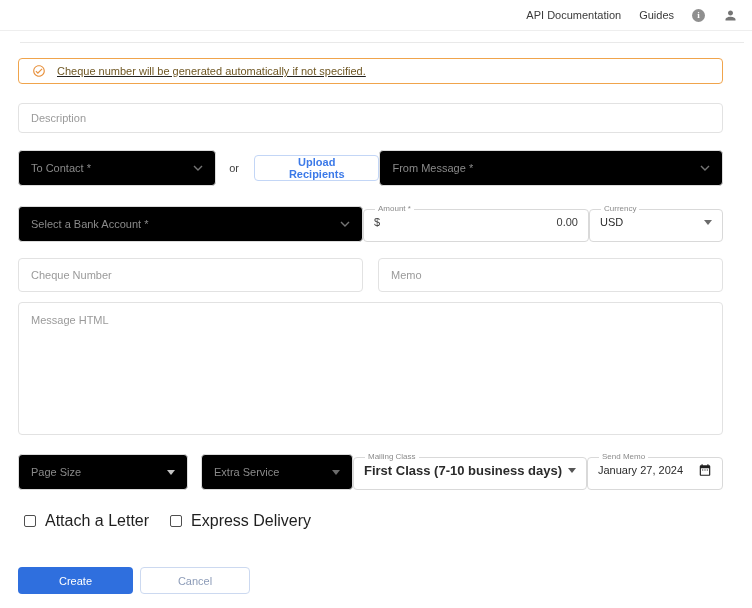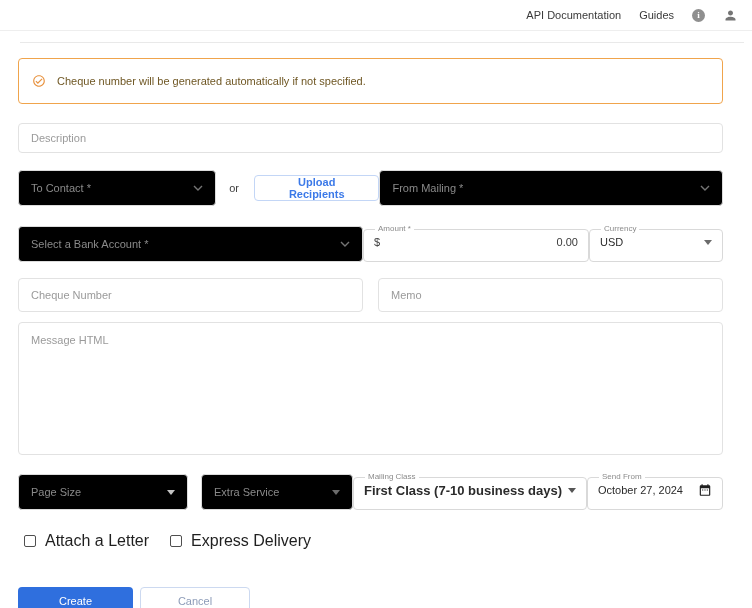--- a/index.html
+++ b/index.html
@@ -23,22 +23,22 @@
     font-size:9px; font-weight:bold; display:flex; align-items:center; justify-content:center;
     font-family:"Liberation Serif", serif;
   }
   .content-top-divider { height:1px; background:#e9e9e9; margin:11px 8px 0 20px; }
 
   
   .container { padding:0 29px 0 18px; }
 
   
   .banner {
-    margin-top:15px; height:46px; border:1px solid #f0a44c; border-radius:4px;
-    display:flex; align-items:center; gap:11px; padding:0 13px; background:#fff;
+    margin-top:15px; height:26px; border:1px solid #f0a44c; border-radius:4px;
+    display:flex; align-items:center; gap:11px; padding:0 13px; background:#fff;text-decoration:underline;
   }
   .banner-text { font-size:11px; color:#6f5724; }
 
   
   .text-input {
     width:100%; height:30px; border:1px solid #e2e2e2; border-radius:4px;
     padding:0 12px; font-size:11px; font-family:inherit; color:#212121; outline:none;
   }
   .text-input::placeholder, textarea::placeholder { color:#9a9a9a; opacity:1; }
 
@@ -152,21 +152,21 @@
   <div class="row-contact">
     <div class="select-box to-contact">
       <span class="ph">To Contact *</span>
       <svg width="10" height="6" viewBox="0 0 10 6">
         <polyline points="1,1 5,5 9,1" fill="none" stroke="#757575" stroke-width="1.4"></polyline>
       </svg>
     </div>
     <span class="or-label">or</span>
     <button class="upload-btn">Upload Recipients</button>
     <div class="select-box from-contact">
-      <span class="ph">From Mailing *</span>
+      <span class="ph">From Message *</span>
       <svg width="10" height="6" viewBox="0 0 10 6">
         <polyline points="1,1 5,5 9,1" fill="none" stroke="#757575" stroke-width="1.4"></polyline>
       </svg>
     </div>
   </div>
 
   
   <div class="row-bank">
     <div class="select-box bank-select">
       <span class="ph">Select a Bank Account *</span>
@@ -210,23 +210,23 @@
       <span class="caret-solid"></span>
     </div>
     <fieldset class="notched mailing-fs">
       <legend>Mailing Class</legend>
       <div class="fs-row">
         <span class="val">First Class (7-10 business days)</span>
         <span class="caret-solid" style="border-top-color:#555;"></span>
       </div>
     </fieldset>
     <fieldset class="notched send-date-fs">
-      <legend>Send From</legend>
-      <div class="fs-row">
-        <span class="val">October 27, 2024</span>
+      <legend>Send Memo</legend>
+      <div class="fs-row">
+        <span class="val">January 27, 2024</span>
         <svg width="14" height="14" viewBox="0 0 24 24" fill="#1f1f1f">
           <path d="M9 11H7v2h2v-2zm4 0h-2v2h2v-2zm4 0h-2v2h2v-2zm2-7h-1V2h-2v2H8V2H6v2H5c-1.11 0-2 .89-2 2v14c0 1.1.89 2 2 2h14c1.1 0 2-.9 2-2V6c0-1.1-.9-2-2-2zm0 16H5V9h14v11z"></path>
         </svg>
       </div>
     </fieldset>
   </div>
 
   
   <div class="row-checks">
     <label class="check-item">

